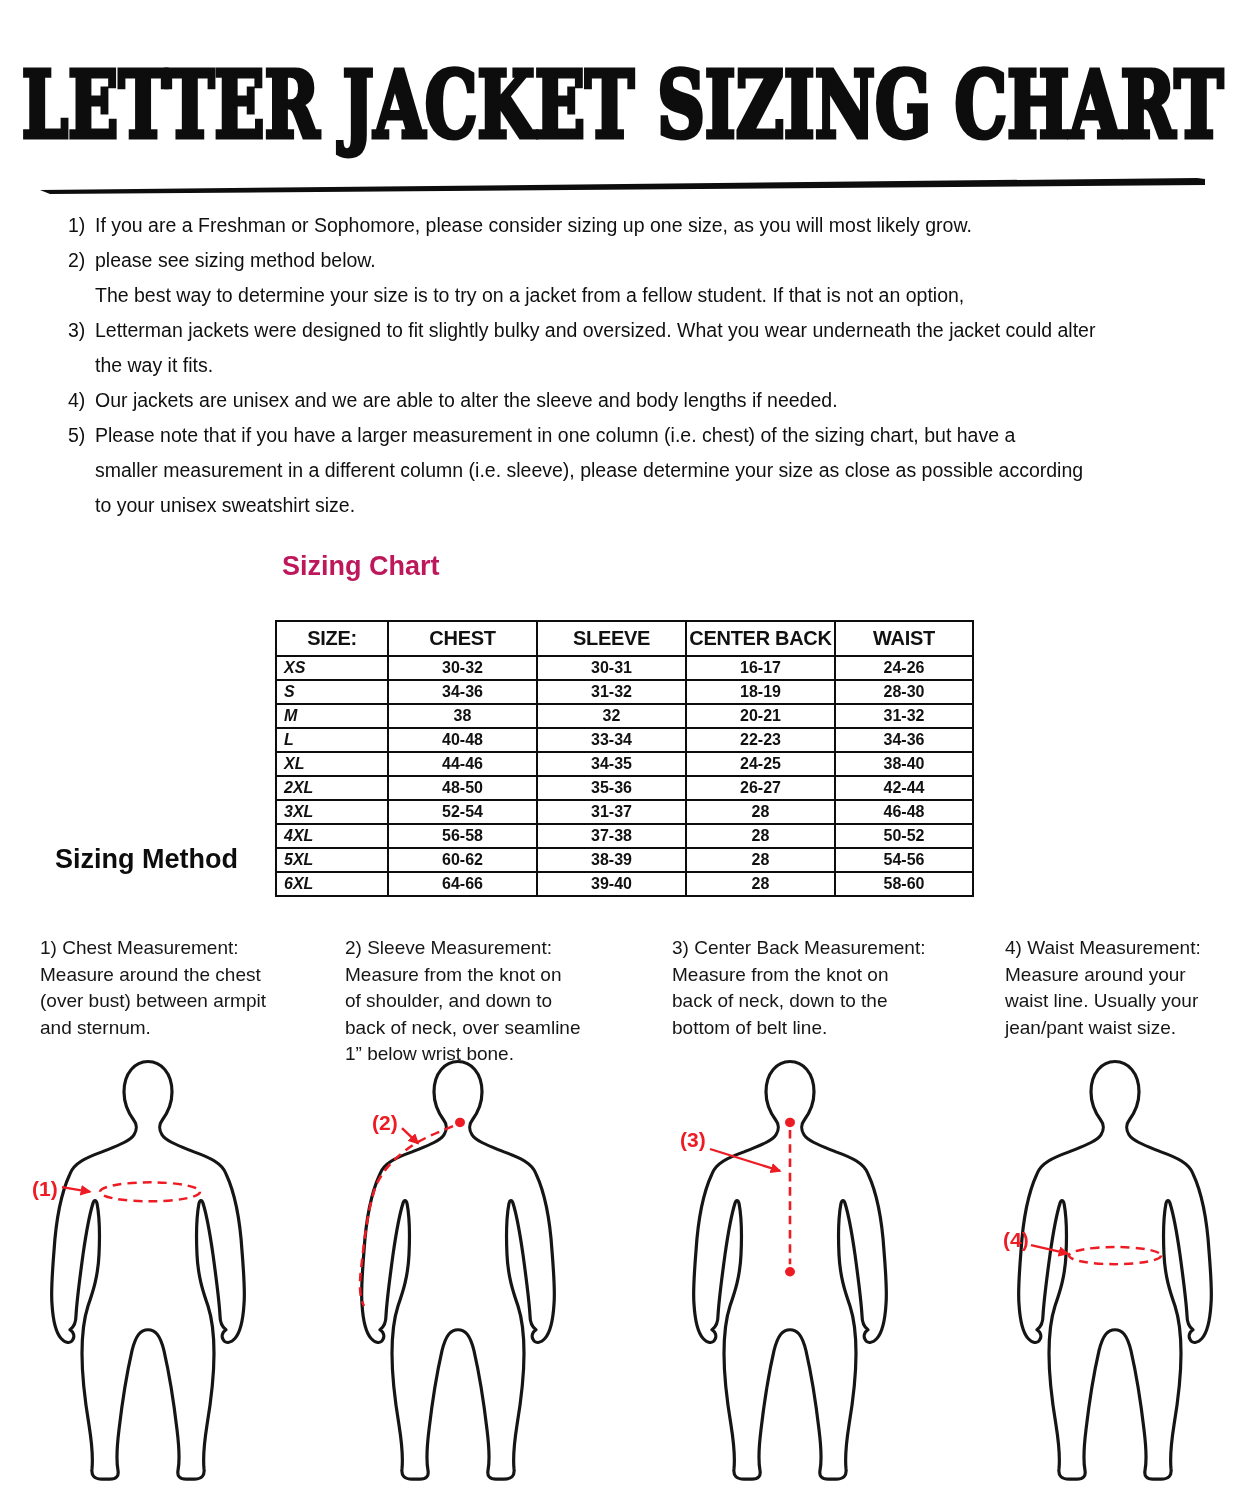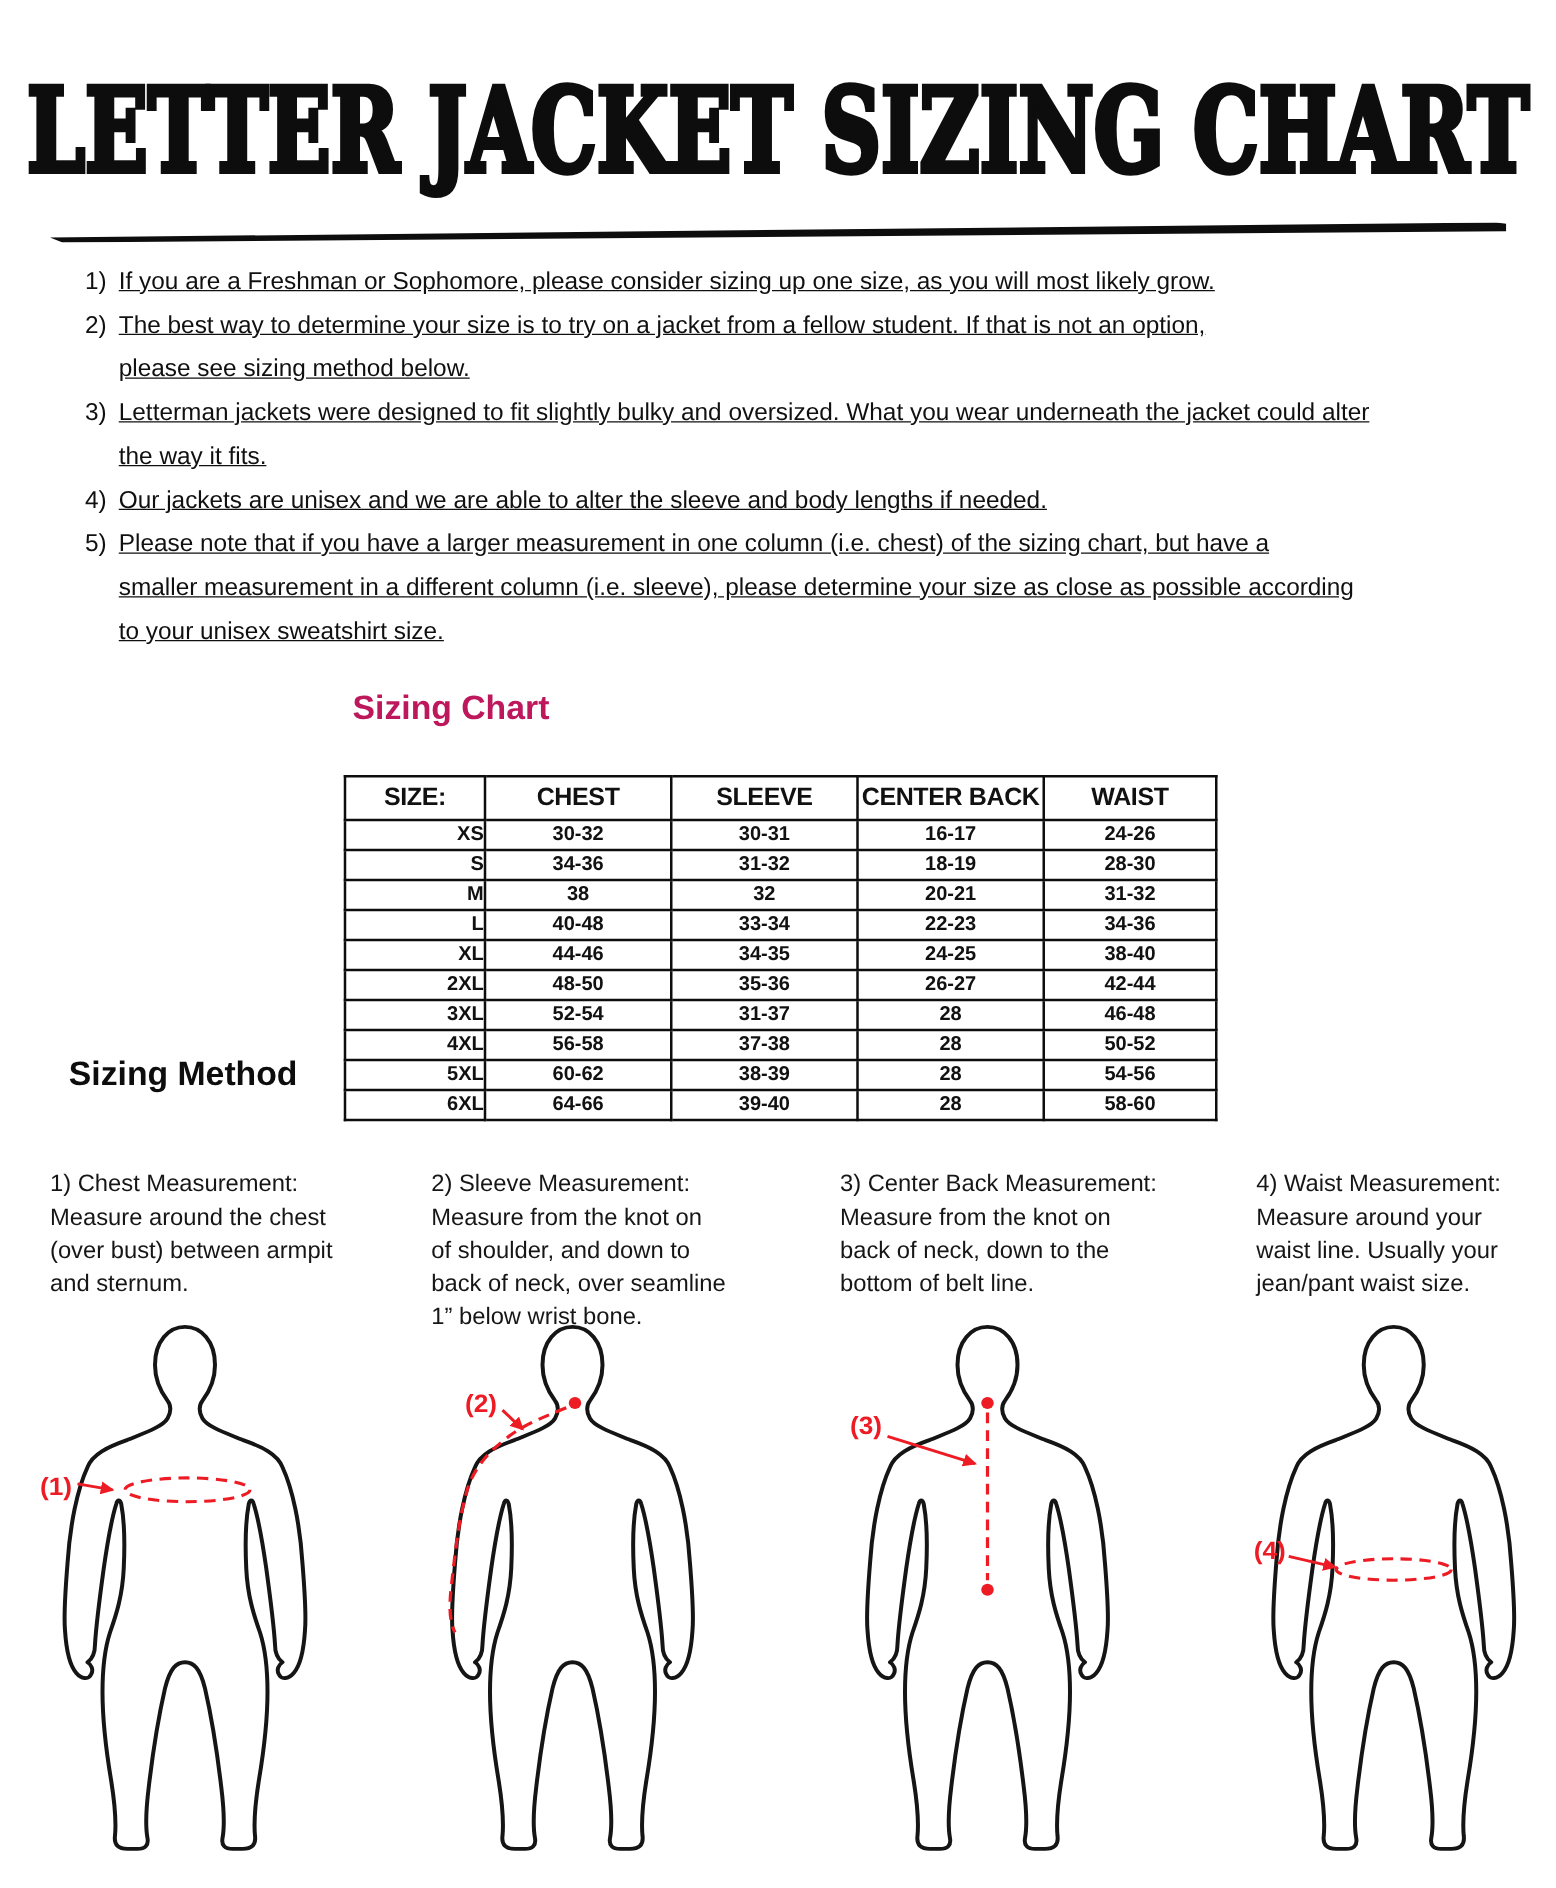--- a/index.html
+++ b/index.html
@@ -28,41 +28,41 @@
     white-space:nowrap;
   }
 
   
   .divider { position:absolute; top:178px; left:40px; width:1165px; height:16px; }
 
   
   .notes { position:absolute; top:208px; left:68px; width:1155px; font-size:19.5px; line-height:35px; }
   .note { display:flex; }
   .note-num { width:27px; flex:0 0 27px; }
-  .note-body { flex:1;text-decoration:underline; }
+  .note-body { flex:1; }
 
   
   .chart-heading {
     position:absolute; left:282px; top:551px;
     font-size:27px; font-weight:bold; color:#be185d;
   }
   .size-table {
     position:absolute; left:275px; top:620px; width:697px;
     border-collapse:collapse;
     table-layout:fixed;
   }
   .size-table th, .size-table td {
     border:2.5px solid #0d0d0d;
     text-align:center;
     font-weight:bold;
     color:#111;
   }
   .size-table thead th { height:35px; font-size:20px; letter-spacing:-0.3px; }
   .size-table tbody td { height:24px; font-size:16px; }
-  .size-table tbody td:first-child { text-align:right; padding-left:7px; }
+  .size-table tbody td:first-child { text-align:left; padding-left:7px;font-style:italic; }
   .size-table col.c-size { width:112px; }
   .size-table col.c-chest { width:149px; }
   .size-table col.c-sleeve { width:149px; }
   .size-table col.c-back { width:149px; }
   .size-table col.c-waist { width:138px; }
 
   
   .method-heading {
     position:absolute; left:55px; top:844px;
     font-size:27px; font-weight:bold; color:#0d0d0d;
@@ -126,22 +126,22 @@
   <div class="notes">
       <div class="note">
         <span class="note-num">1)</span>
         <div class="note-body">
           <div class="note-line">If you are a Freshman or Sophomore, please consider sizing up one size, as you will most likely grow.</div>
         </div>
       </div>
       <div class="note">
         <span class="note-num">2)</span>
         <div class="note-body">
+          <div class="note-line">please see sizing method below.</div>
           <div class="note-line">The best way to determine your size is to try on a jacket from a fellow student. If that is not an option,</div>
-          <div class="note-line">please see sizing method below.</div>
         </div>
       </div>
       <div class="note">
         <span class="note-num">3)</span>
         <div class="note-body">
           <div class="note-line">Letterman jackets were designed to fit slightly bulky and oversized. What you wear underneath the jacket could alter</div>
           <div class="note-line">the way it fits.</div>
         </div>
       </div>
       <div class="note">

